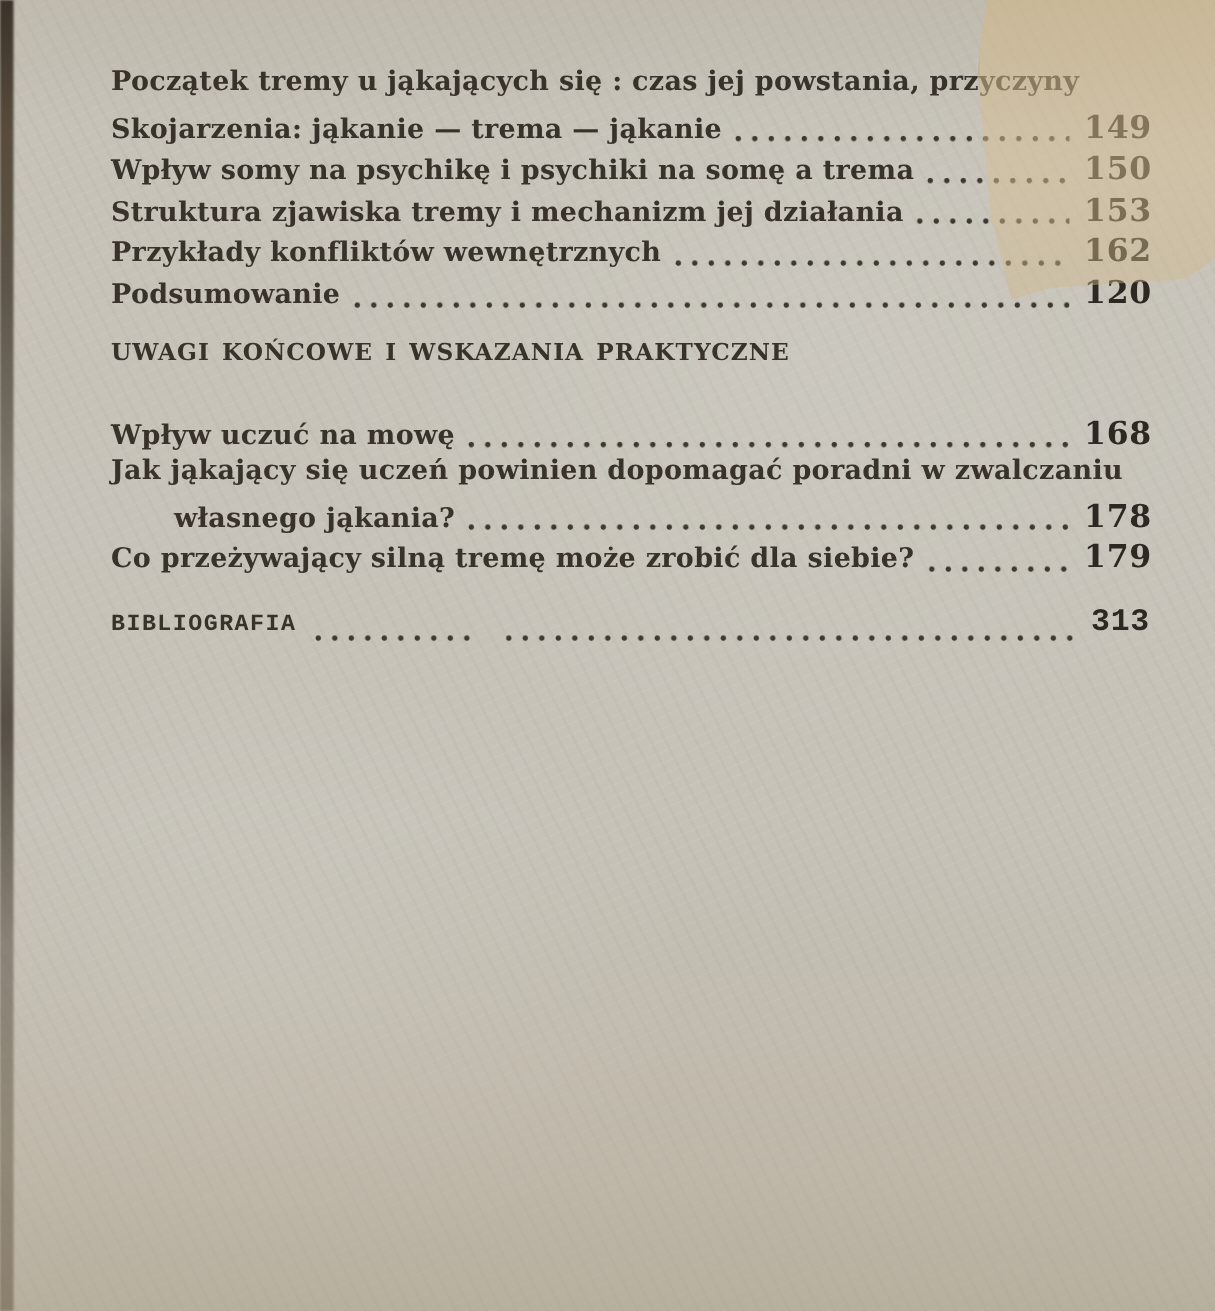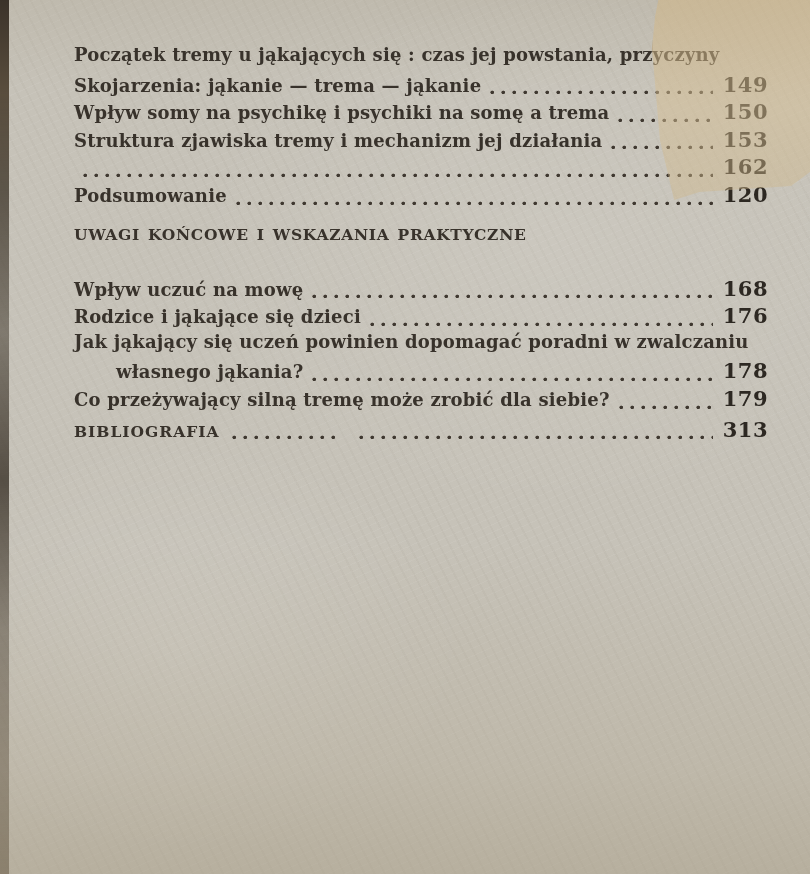--- a/index.html
+++ b/index.html
@@ -51,21 +51,21 @@
     background-size:11px 5px;background-repeat:repeat-x;background-position:left bottom;
   }
   .leader-gap{flex:0 0 14px;}
   .pg{flex:0 0 42px;text-align:center;font-size:21px;color:#2d2822;letter-spacing:.5px;}
   .heading{
     margin-top:12px;height:26px;
     font-size:15.5px;letter-spacing:.7px;word-spacing:2px;
     display:flex;align-items:center;text-align:right;
   }
   .group-bottom{margin-top:28px;}
-  .biblio{margin-top:3px;}
+  .biblio{margin-top:18px;font-family:Liberation Mono, monospace;}
   .biblio .lbl{font-size:15.5px;letter-spacing:1px;}
 </style>
 </head>
 <body>
 
 <div class="page">
   <div class="left-edge"></div>
 
   <div class="content">
 
@@ -85,45 +85,41 @@
       <span class="pg">150</span>
     </div>
 
     <div class="row">
       <span class="lbl">Struktura zjawiska tremy i mechanizm jej działania</span>
       <span class="leader"></span>
       <span class="pg">153</span>
     </div>
 
     <div class="row">
+      <span class="lbl">Przykłady konfliktów wewnętrznych</span>
       <span class="leader"></span>
       <span class="pg">162</span>
     </div>
 
     <div class="row">
       <span class="lbl">Podsumowanie</span>
       <span class="leader"></span>
       <span class="pg">120</span>
     </div>
 
     <div class="heading">UWAGI KOŃCOWE I WSKAZANIA PRAKTYCZNE</div>
 
     <div class="group-bottom">
       <div class="row">
         <span class="lbl">Wpływ uczuć na mowę</span>
         <span class="leader"></span>
         <span class="pg">168</span>
       </div>
 
 
-      <div class="row">
-        <span class="lbl">Rodzice i jąkające się dzieci</span>
-        <span class="leader"></span>
-        <span class="pg">176</span>
-      </div>
 
       <div class="row">
         <span class="lbl">Jak jąkający się uczeń powinien dopomagać poradni w zwalczaniu</span>
       </div>
       <div class="row">
         <span class="lbl indent">własnego jąkania?</span>
         <span class="leader"></span>
         <span class="pg">178</span>
       </div>
 

